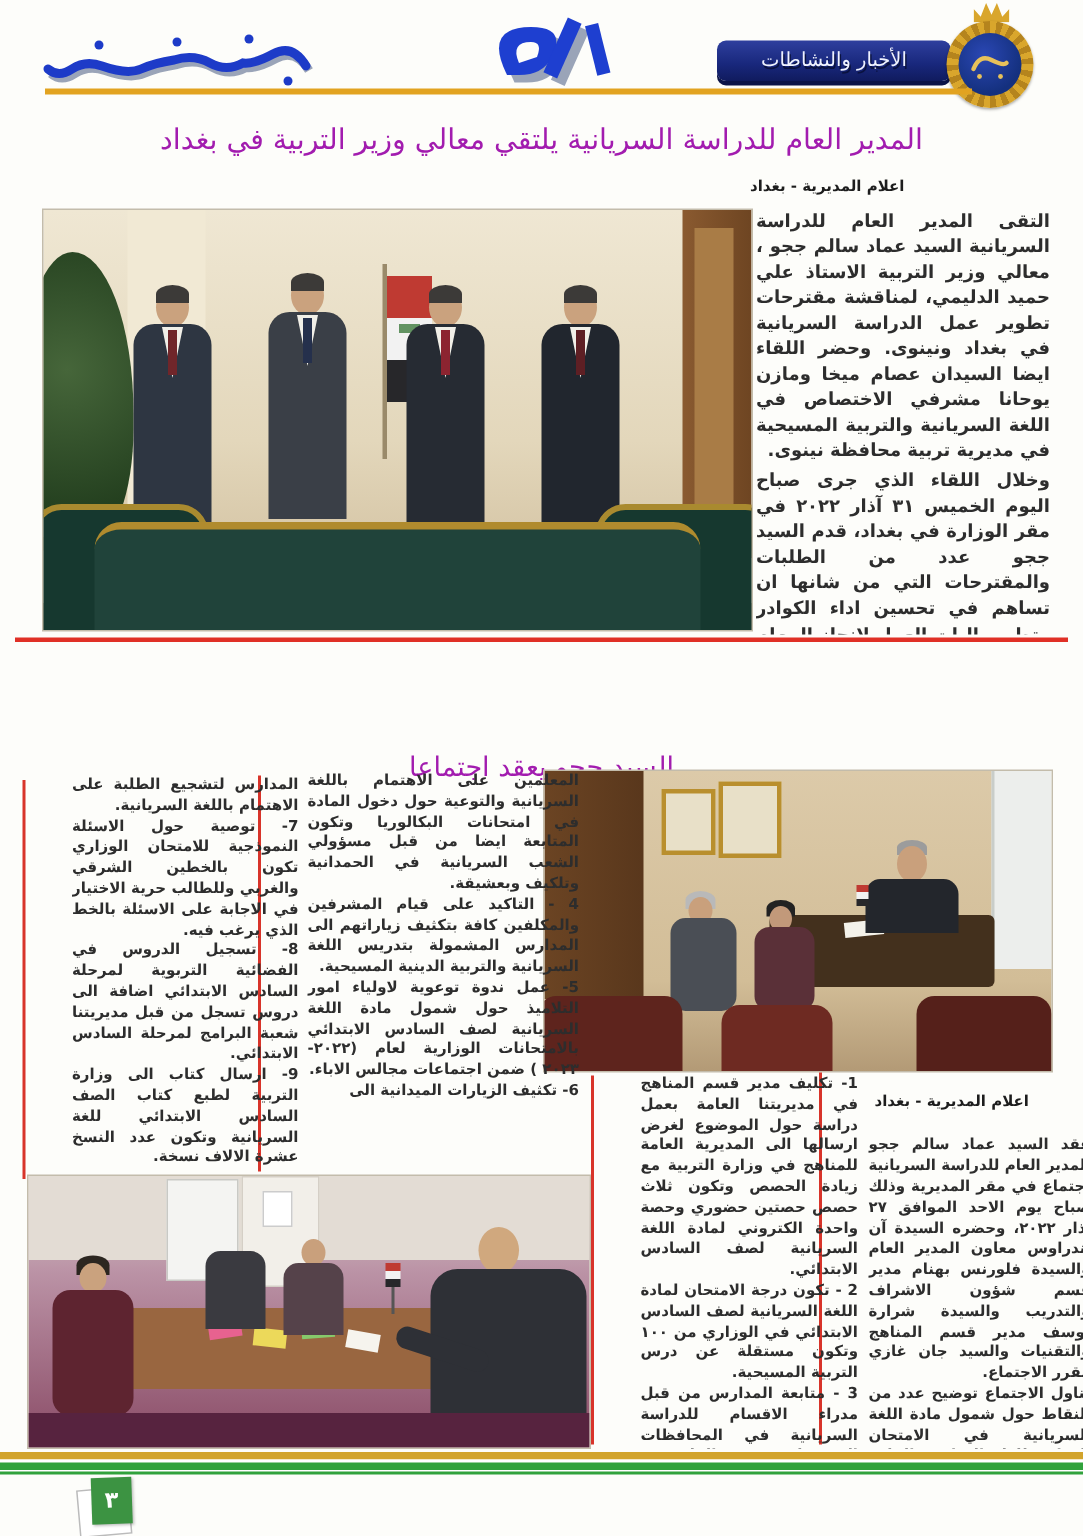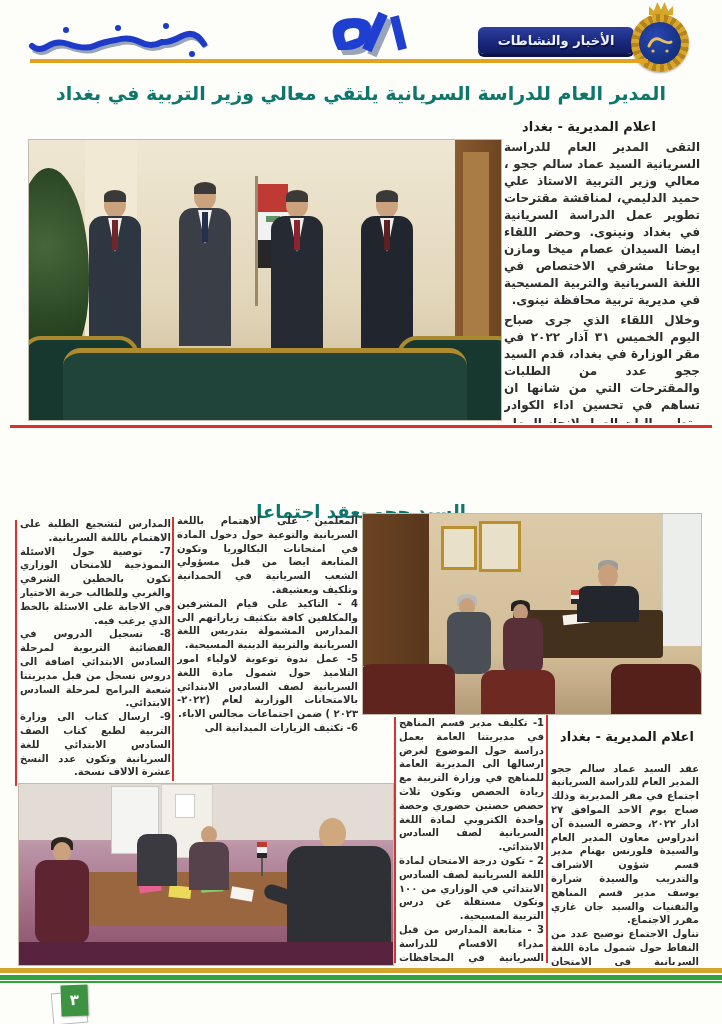--- a/index.html
+++ b/index.html
@@ -10,58 +10,58 @@
   }
   
   .gold-rule{position:absolute; left:30px; top:59px; width:618px; height:4px; background:#e2a320;}
   .banner{
     position:absolute; left:478px; top:27px; width:156px; height:27px;
     background:linear-gradient(180deg,#2e3f9e 0%,#18277b 60%,#101b5e 100%);
     border-radius:6px; box-shadow:0 3px 0 #0c1448;
     display:flex; align-items:center; justify-content:center;
   }
   .banner span{
-    color:#eef2ff; font-size:13px; font-weight:bold; direction:rtl;
+    color:#eef2ff; font-size:13px; font-weight:normal; direction:rtl;
     text-shadow:1px 2px 0 #0a1240;
   }
   .emblem{position:absolute; left:628px; top:2px; width:66px; height:70px;}
   .emblem .crown{
     position:absolute; left:21px; top:0; width:24px; height:13px; background:#d9a62c;
     clip-path:polygon(0 100%,0 30%,20% 70%,35% 0,50% 60%,65% 0,80% 70%,100% 30%,100% 100%);
   }
   .emblem .ring{
     position:absolute; left:3px; top:12px; width:58px; height:58px; border-radius:50%;
     background:repeating-conic-gradient(#d9a62c 0 9deg,#b5841d 9deg 18deg);
     box-shadow:0 1px 2px rgba(0,0,0,.35);
   }
   .emblem .core{
     position:absolute; left:11px; top:20px; width:42px; height:42px; border-radius:50%;
     background:radial-gradient(circle at 40% 35%,#2a47b4,#14307e 70%);
     display:flex; align-items:center; justify-content:center;
   }
   
   .headline{
     position:absolute; left:40px; width:642px; text-align:center; direction:rtl;
-    color:#0f766e; font-weight:bold;
+    color:#a21caf; font-weight:normal;
   }
   .h1a{top:82px; font-size:19px;}
   .h2a{top:461px; font-size:18px;margin-top:40px;}
   .h2b{top:466px; font-size:18px;}
   .byline{
-    position:absolute; direction:rtl; text-align:center; color:#1d1d1d;
-    font-size:13px; font-weight:bold;
+    position:absolute; direction:rtl; text-align:left; color:#1d1d1d;
+    font-size:10px; font-weight:bold;
   }
   .byline1{left:500px; top:119px; width:178px;}
   .artext{
     position:absolute; direction:rtl; text-align:justify; color:#2d2d2d;
     font-weight:bold; overflow:hidden;
   }
   .artext p{margin:0 0 3px 0;}
   .a1col{left:504px; top:139px; width:196px; height:284px; font-size:12px; line-height:1.42;}
-  .col-text{white-space:pre-line; font-size:10px; line-height:1.38;}
+  .col-text{white-space:pre-line; font-size:10px; line-height:1.38;margin-left:28px;}
   .colA{left:20px;  top:517px; width:151px; height:272px;}
   .colB{left:177px; top:514px; width:181px; height:266px;}
   .colC{left:399px; top:716px; width:145px; height:250px;}
   .colD{left:551px; top:714px; width:148px; height:252px;}
   .colD .byline2{position:static; display:block; margin-bottom:2px; padding-left:4px;}
   .red-divider{position:absolute; left:10px; top:425px; width:702px; height:3px; background:#e03026;}
   .vrule{position:absolute; width:2px; background:#d8342a;}
   .vr1{left:15px;  top:520px; height:266px;}
   .vr2{left:172px; top:517px; height:264px;}
   .vr3{left:394px; top:717px; height:246px;}

